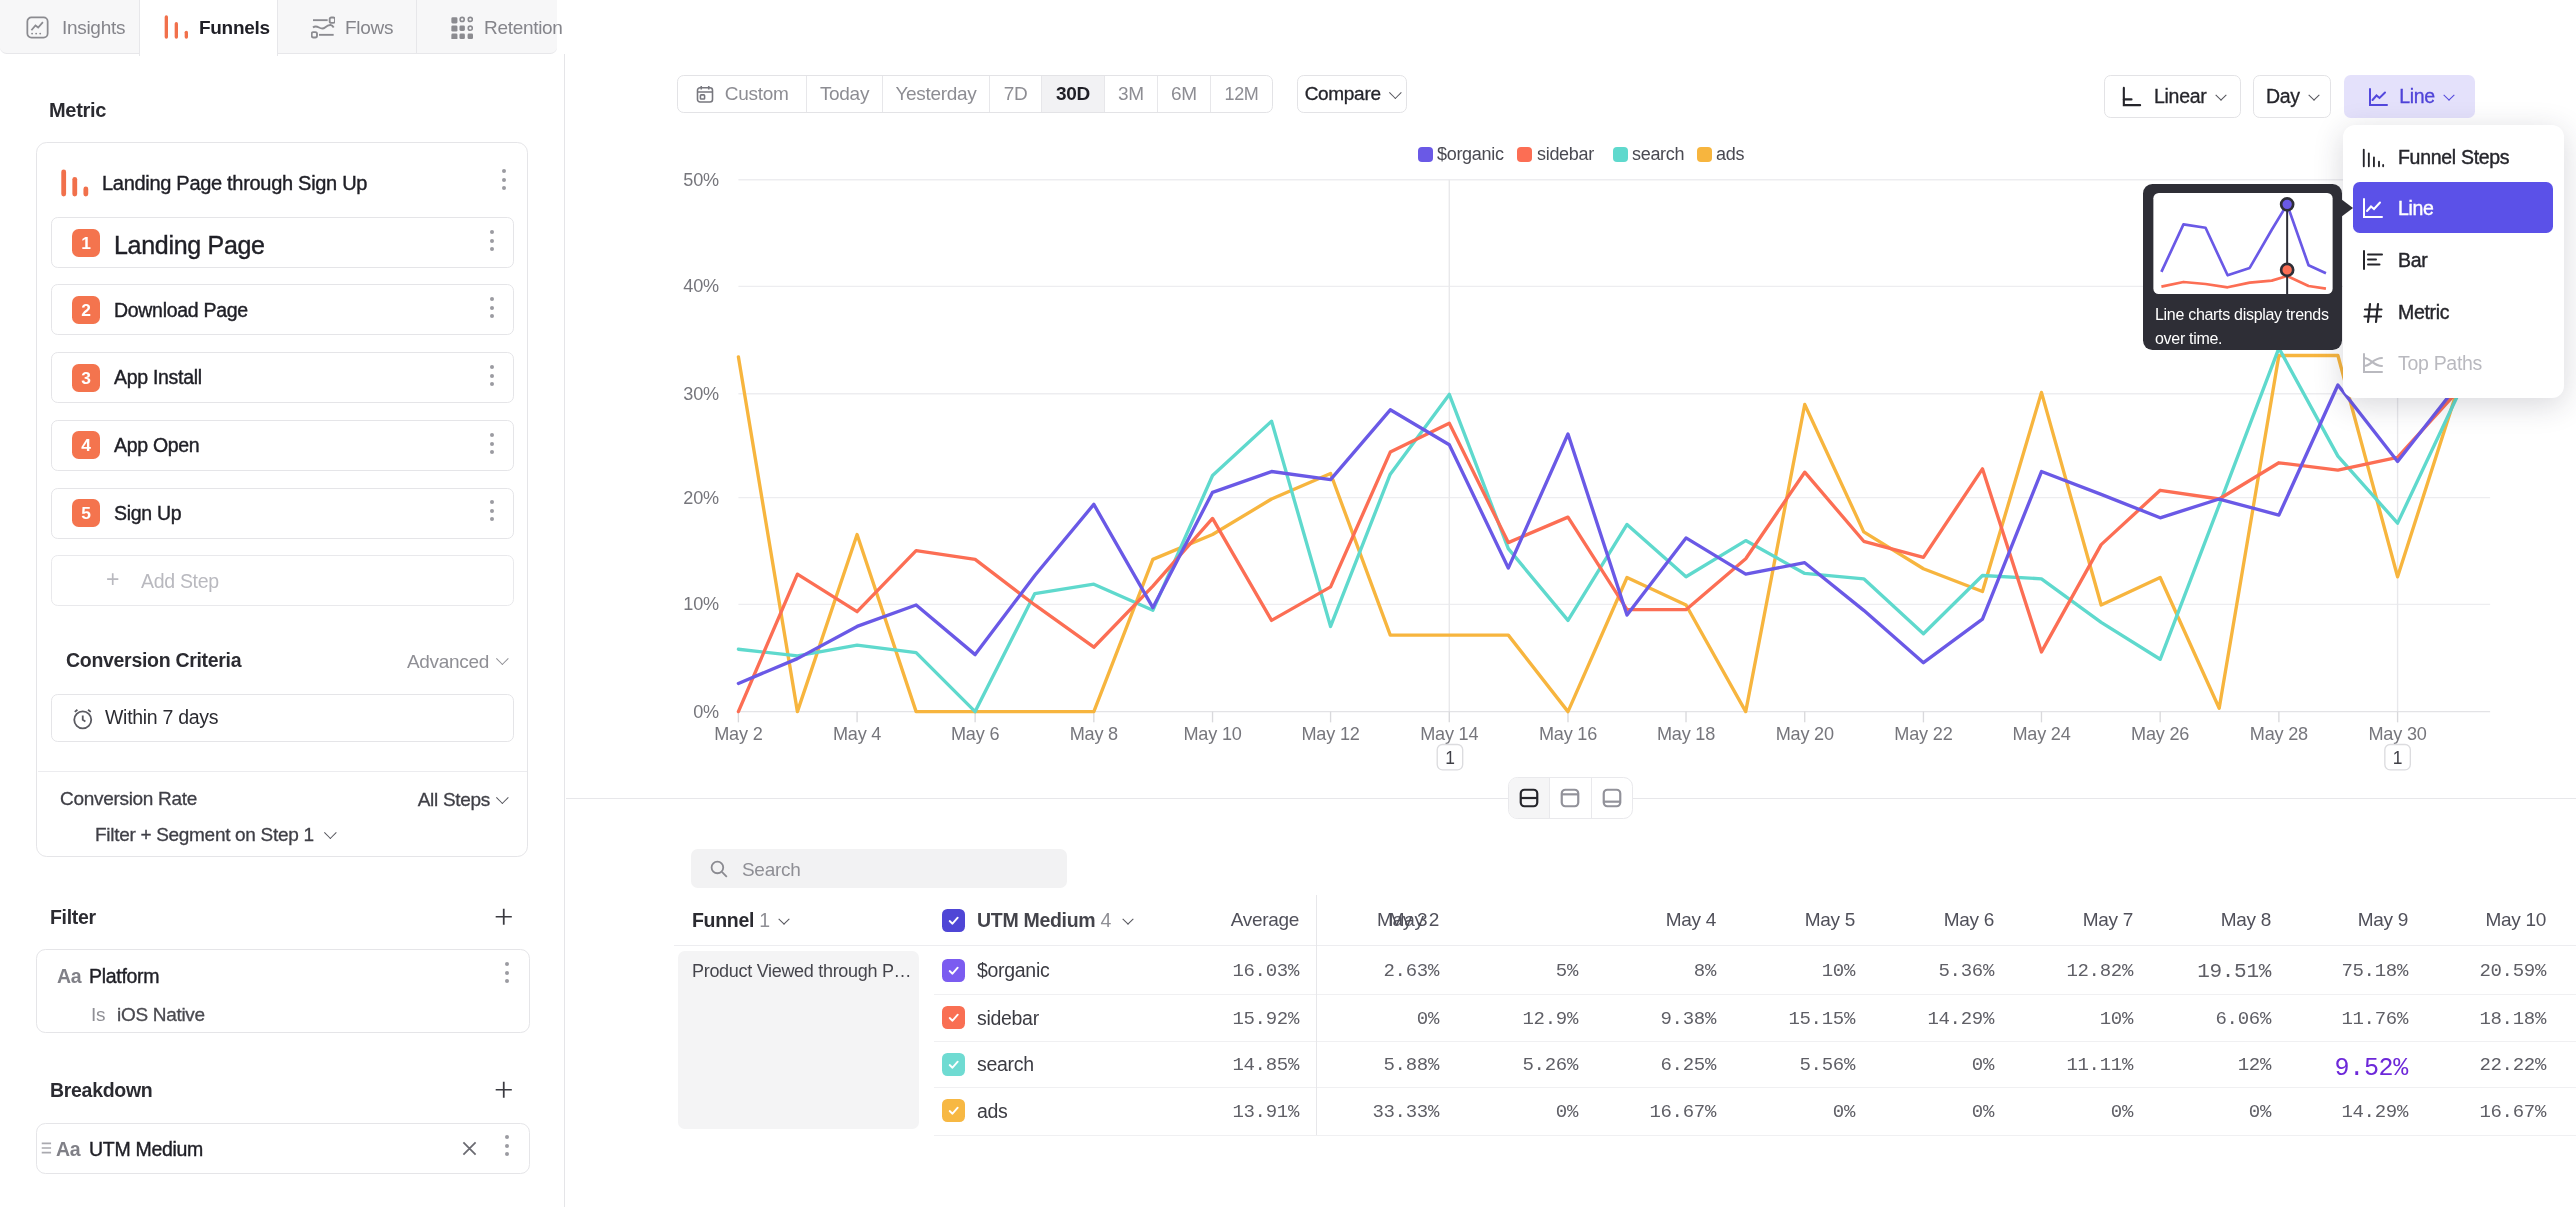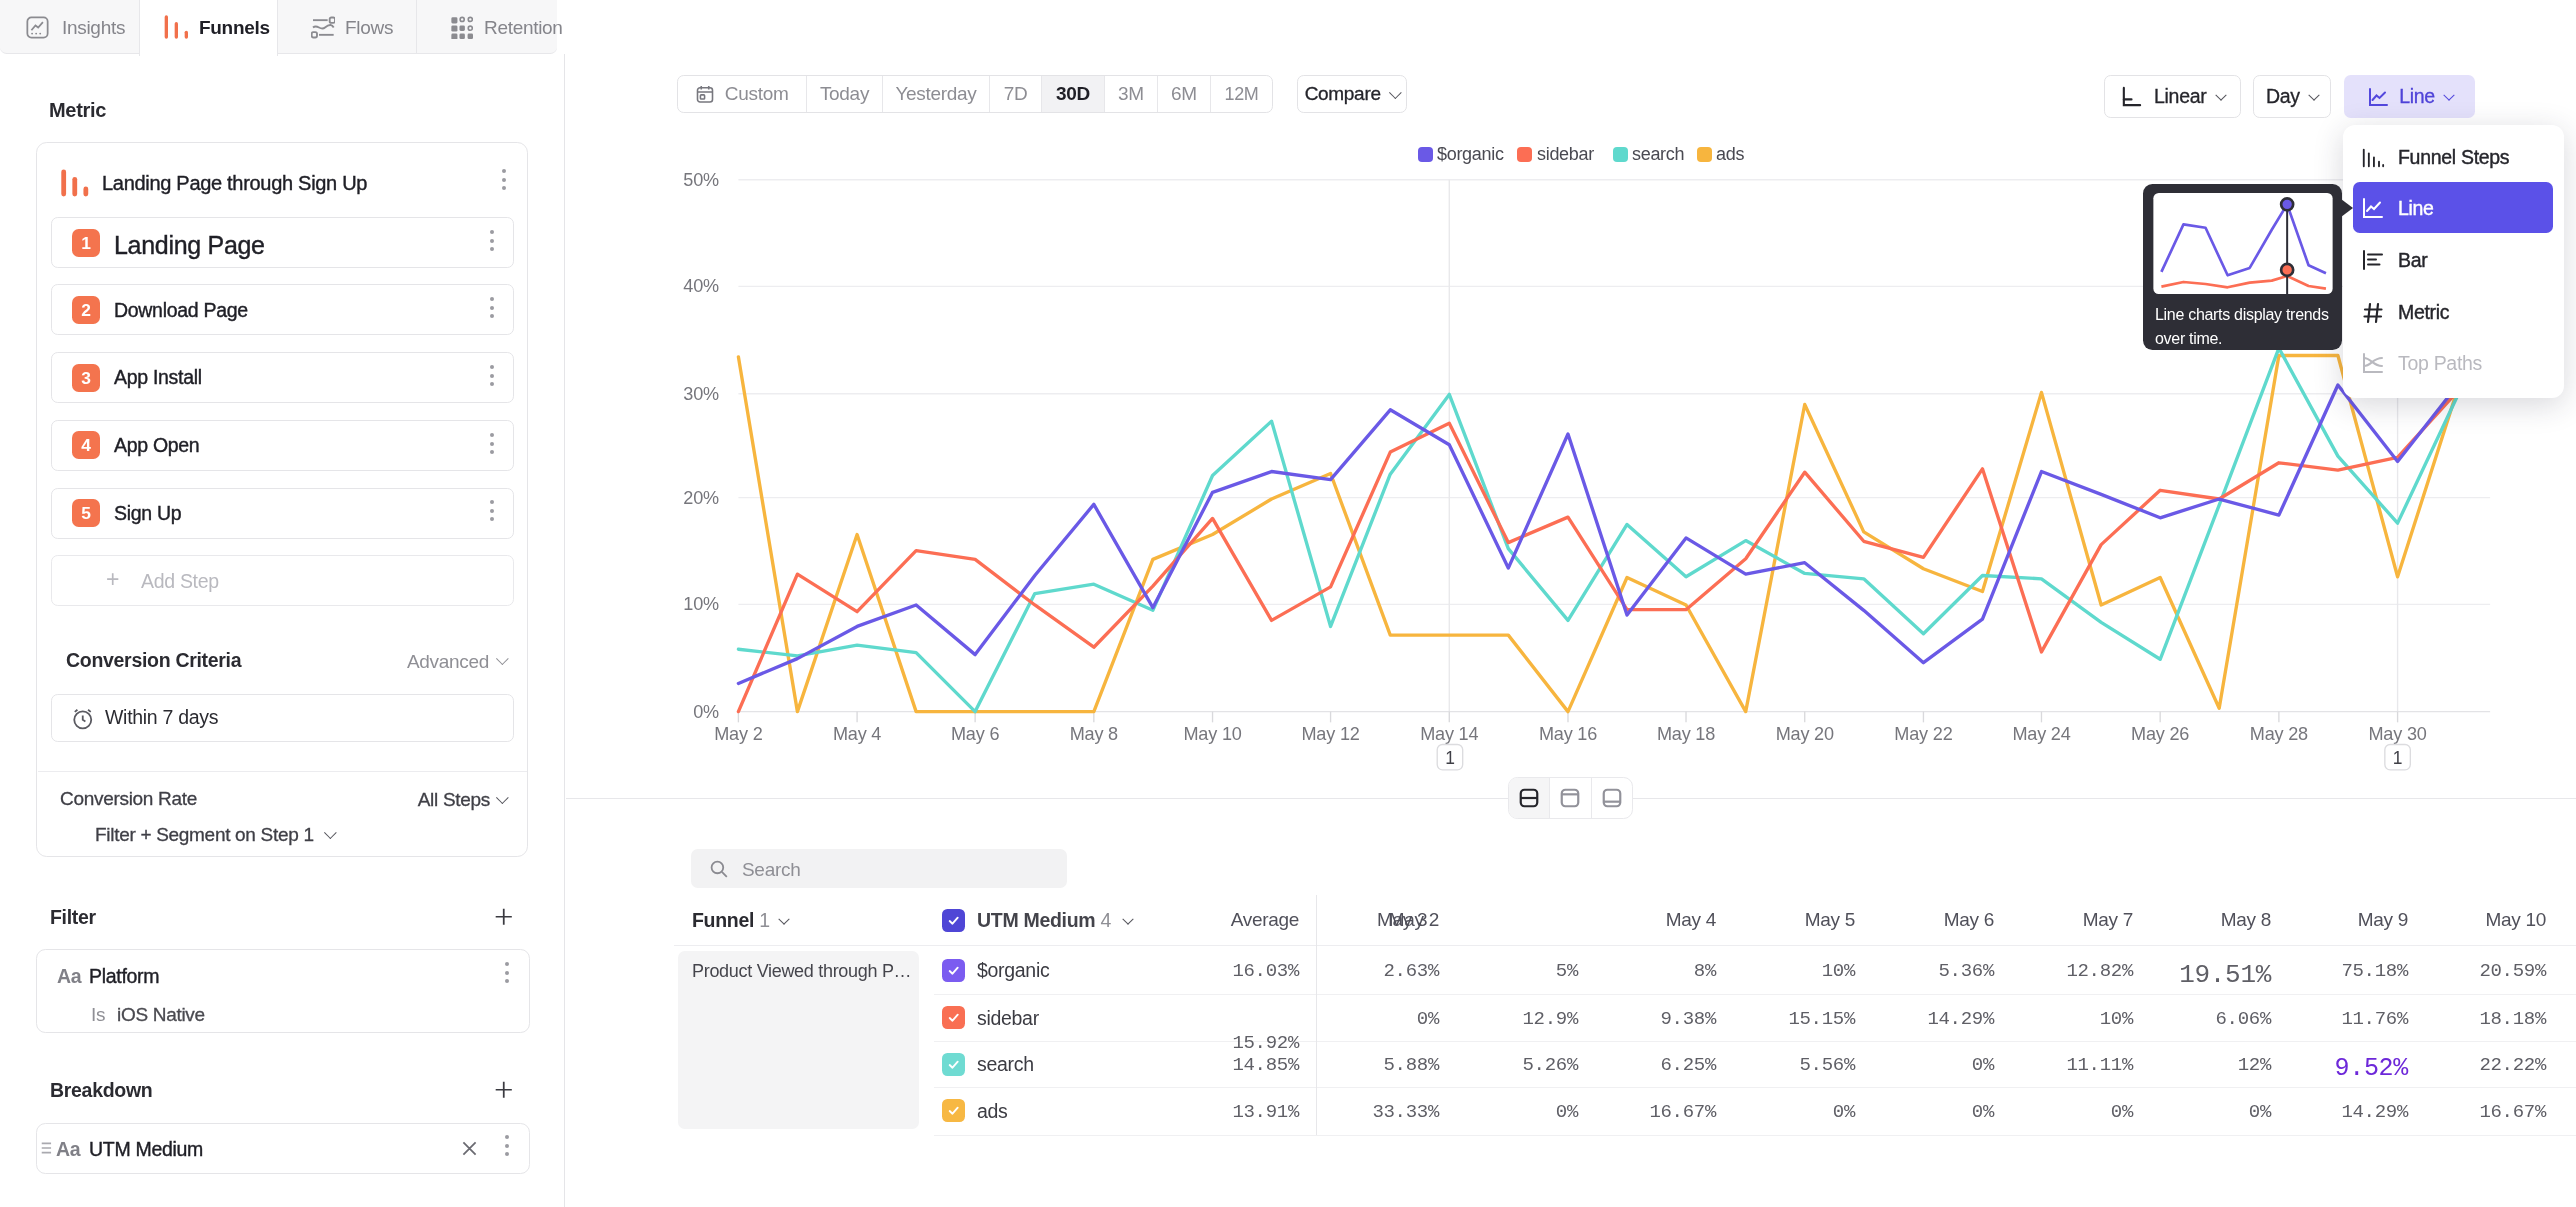--- a/index.html
+++ b/index.html
@@ -354,30 +354,30 @@
     </svg>
   </div>
 <div class="txt" style="left:977px;top:959px;font-size:19.5px;color:#3c3c43;">$organic</div>
 <div class="txt" style="left:1098px;top:960px;width:201px;text-align:right;font-family:'Liberation Mono',monospace;font-size:19px;color:#5f5f66;">16.03%</div>
 <div class="txt" style="left:1238px;top:960px;width:201px;text-align:right;font-family:'Liberation Mono',monospace;font-size:19px;color:#5f5f66;">2.63%</div>
 <div class="txt" style="left:1377px;top:960px;width:201px;text-align:right;font-family:'Liberation Mono',monospace;font-size:19px;color:#5f5f66;">5%</div>
 <div class="txt" style="left:1515px;top:960px;width:201px;text-align:right;font-family:'Liberation Mono',monospace;font-size:19px;color:#5f5f66;">8%</div>
 <div class="txt" style="left:1654px;top:960px;width:201px;text-align:right;font-family:'Liberation Mono',monospace;font-size:19px;color:#5f5f66;">10%</div>
 <div class="txt" style="left:1793px;top:960px;width:201px;text-align:right;font-family:'Liberation Mono',monospace;font-size:19px;color:#5f5f66;">5.36%</div>
 <div class="txt" style="left:1932px;top:960px;width:201px;text-align:right;font-family:'Liberation Mono',monospace;font-size:19px;color:#5f5f66;">12.82%</div>
-<div class="txt" style="left:2070px;top:960px;width:201px;text-align:right;font-family:'Liberation Mono',monospace;font-size:26px;color:#5f5f66;">19.51%</div>
+<div class="txt" style="left:2070px;top:960px;width:201px;text-align:right;font-family:'Liberation Mono',monospace;font-size:21px;color:#5f5f66;">19.51%</div>
 <div class="txt" style="left:2207px;top:960px;width:201px;text-align:right;font-family:'Liberation Mono',monospace;font-size:19px;color:#5f5f66;">75.18%</div>
 <div class="txt" style="left:2345px;top:960px;width:201px;text-align:right;font-family:'Liberation Mono',monospace;font-size:19px;color:#5f5f66;">20.59%</div>
 <div class="abs" style="left:942px;top:1006px;width:23px;height:23px;border-radius:5.4px;background:#f96f53;display:flex;align-items:center;justify-content:center;">
     <svg width="13.4" height="13.4" viewBox="0 0 20 20" fill="none" stroke="#fff" stroke-width="2.8" stroke-linecap="round" stroke-linejoin="round">
       <path d="M4 10.5 L8.2 14.5 L16 5.5"></path>
     </svg>
   </div>
 <div class="txt" style="left:977px;top:1007px;font-size:19.5px;color:#3c3c43;">sidebar</div>
-<div class="txt" style="left:1098px;top:1008px;width:201px;text-align:right;font-family:'Liberation Mono',monospace;font-size:19px;color:#5f5f66;margin-top:24px;">15.92%</div>
+<div class="txt" style="left:1098px;top:1008px;width:201px;text-align:right;font-family:'Liberation Mono',monospace;font-size:19px;color:#5f5f66;">15.92%</div>
 <div class="txt" style="left:1238px;top:1008px;width:201px;text-align:right;font-family:'Liberation Mono',monospace;font-size:19px;color:#5f5f66;">0%</div>
 <div class="txt" style="left:1377px;top:1008px;width:201px;text-align:right;font-family:'Liberation Mono',monospace;font-size:19px;color:#5f5f66;">12.9%</div>
 <div class="txt" style="left:1515px;top:1008px;width:201px;text-align:right;font-family:'Liberation Mono',monospace;font-size:19px;color:#5f5f66;">9.38%</div>
 <div class="txt" style="left:1654px;top:1008px;width:201px;text-align:right;font-family:'Liberation Mono',monospace;font-size:19px;color:#5f5f66;">15.15%</div>
 <div class="txt" style="left:1793px;top:1008px;width:201px;text-align:right;font-family:'Liberation Mono',monospace;font-size:19px;color:#5f5f66;">14.29%</div>
 <div class="txt" style="left:1932px;top:1008px;width:201px;text-align:right;font-family:'Liberation Mono',monospace;font-size:19px;color:#5f5f66;">10%</div>
 <div class="txt" style="left:2070px;top:1008px;width:201px;text-align:right;font-family:'Liberation Mono',monospace;font-size:19px;color:#5f5f66;">6.06%</div>
 <div class="txt" style="left:2207px;top:1008px;width:201px;text-align:right;font-family:'Liberation Mono',monospace;font-size:19px;color:#5f5f66;">11.76%</div>
 <div class="txt" style="left:2345px;top:1008px;width:201px;text-align:right;font-family:'Liberation Mono',monospace;font-size:19px;color:#5f5f66;">18.18%</div>
 <div class="abs" style="left:942px;top:1053px;width:23px;height:23px;border-radius:5.4px;background:#6fdbd2;display:flex;align-items:center;justify-content:center;">

